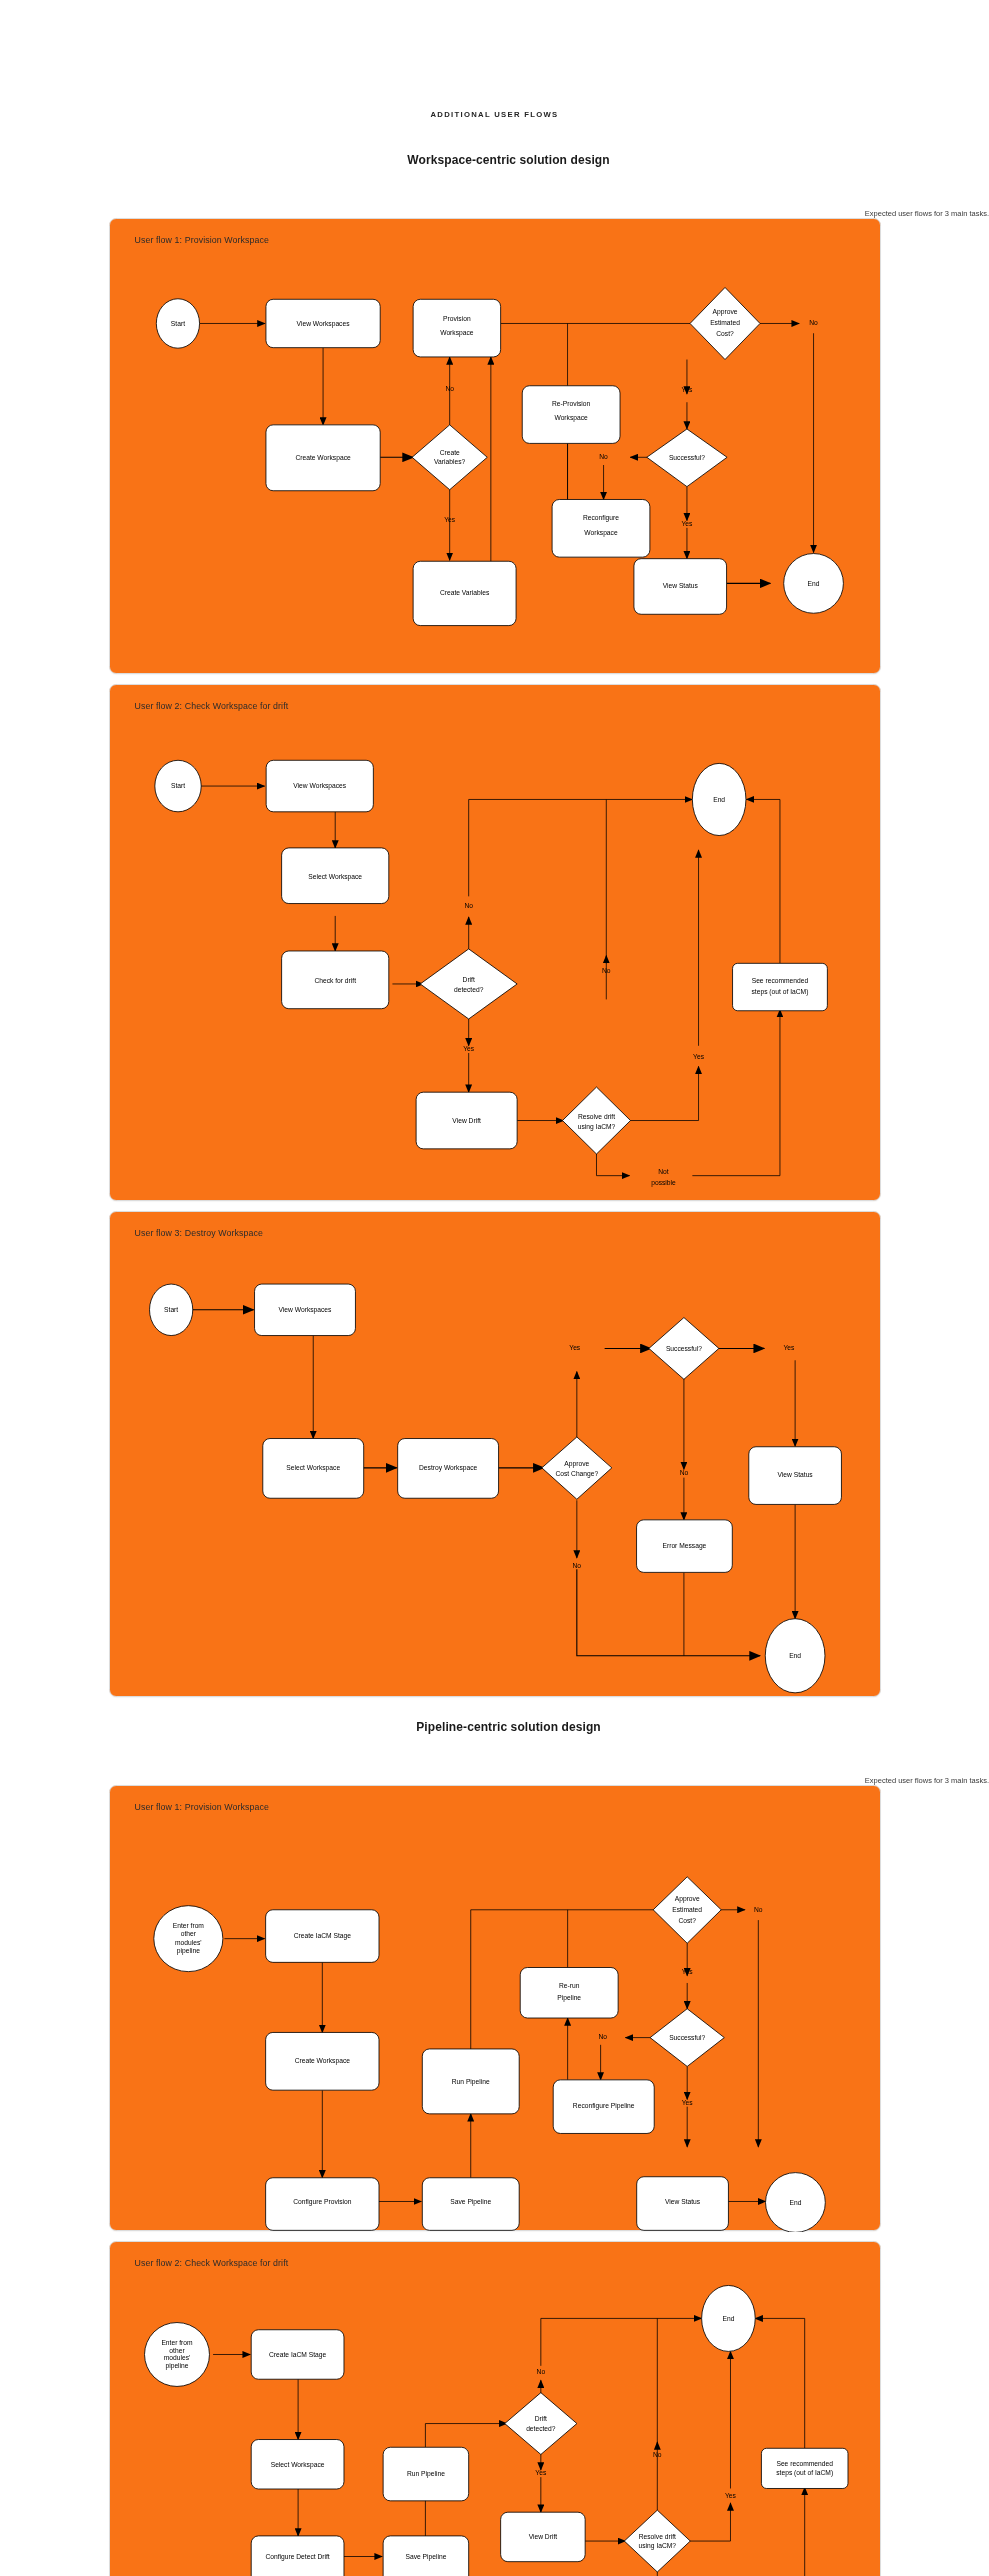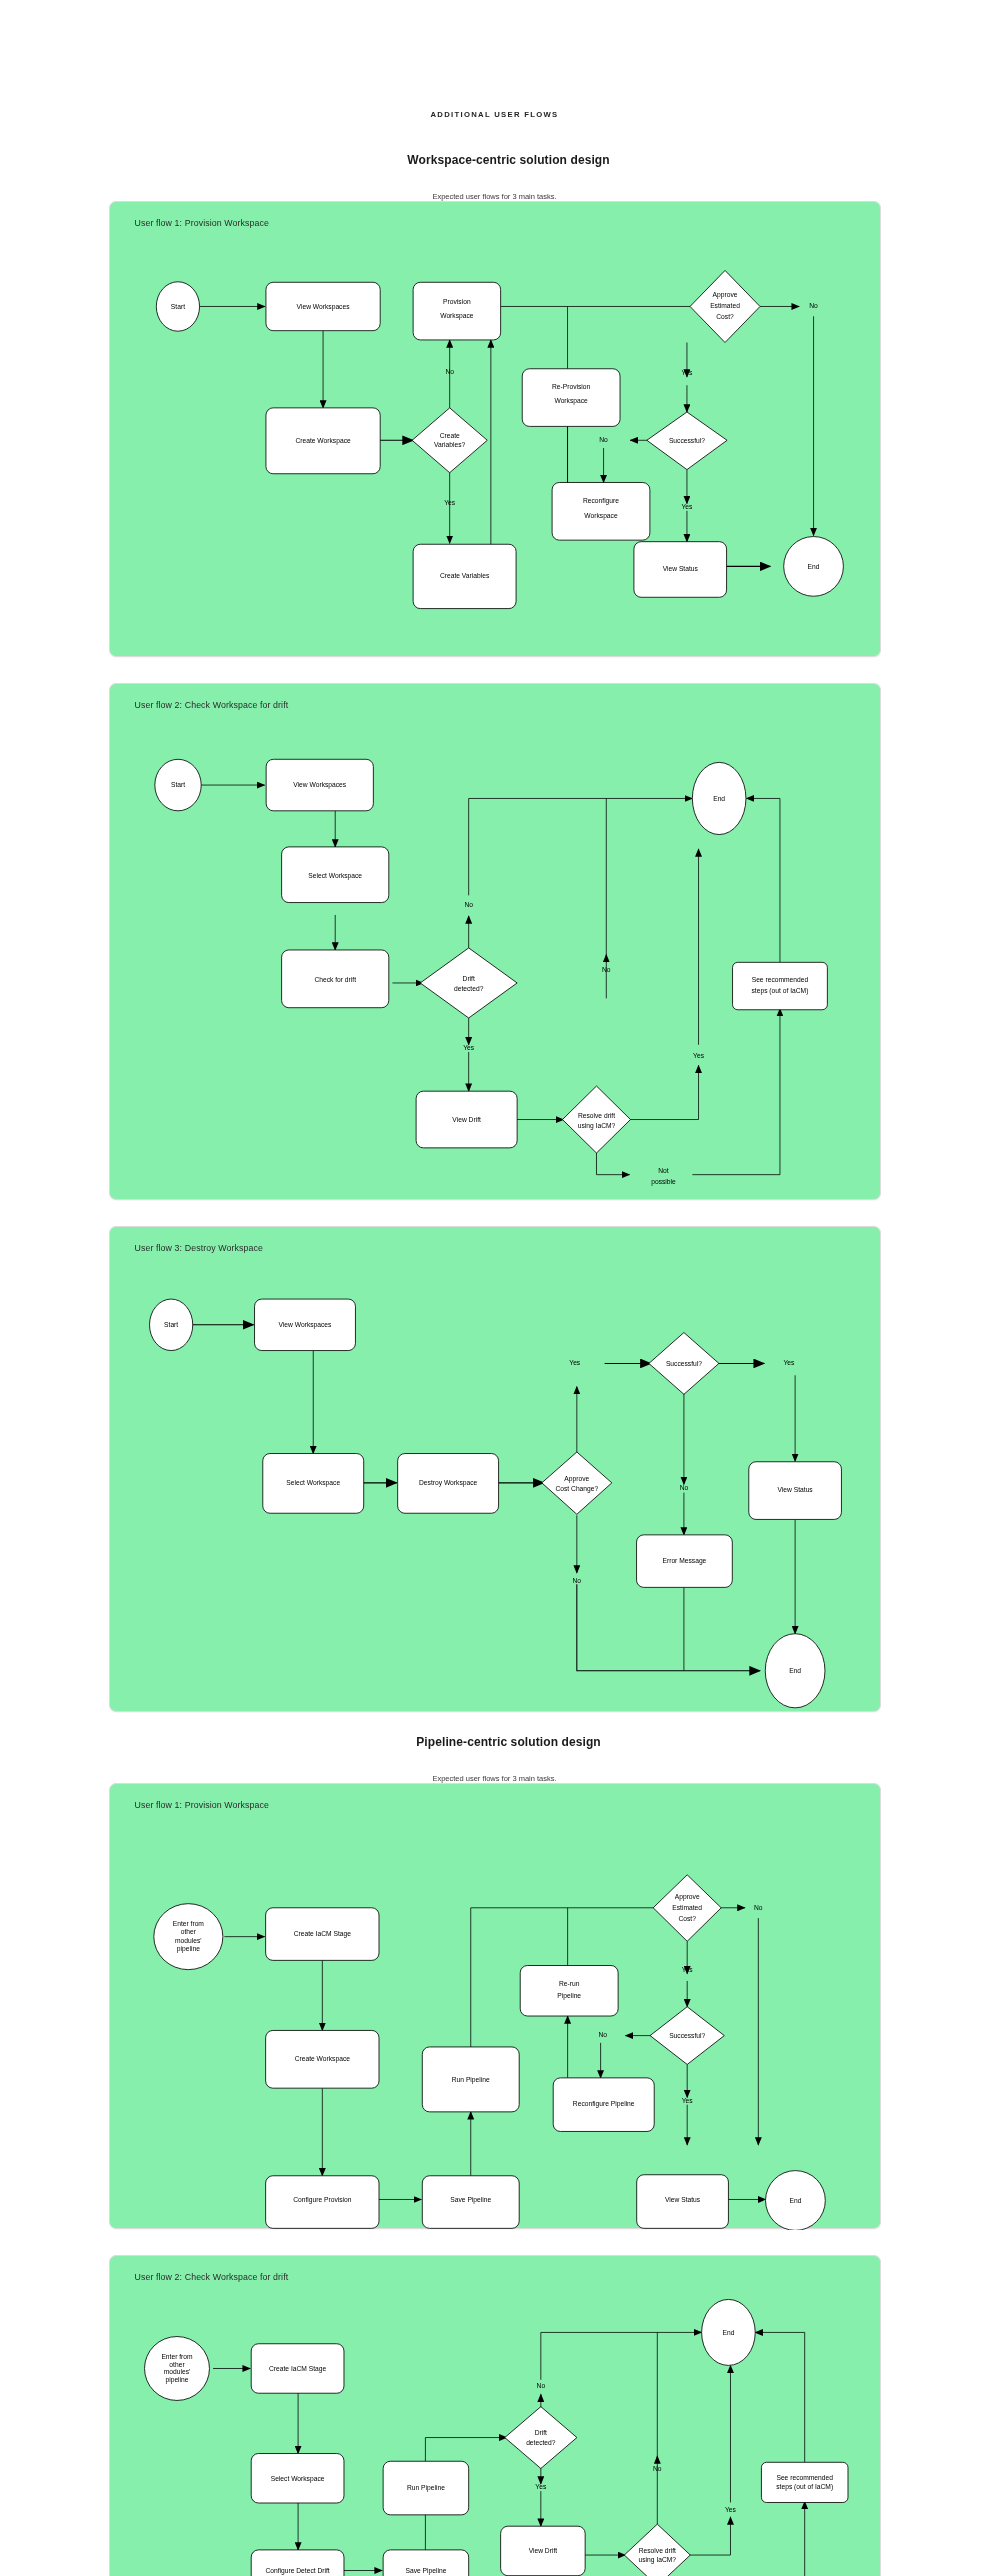--- a/index.html
+++ b/index.html
@@ -23,39 +23,39 @@
   .section-title{
     text-align:center;
     font-size:12px;
     font-weight:700;
     color:#1a1a1a;
     margin-top:34px;
     letter-spacing:0.1px;
     padding-left:28px;
   }
   .section-sub{
-    text-align:center;
+    text-align:right;
     font-size:7.5px;
     font-weight:400;
     color:#3a3a3a;
-    margin-top:25px;
+    margin-top:42px;
   }
 
   .cards{width:989px;}
   .card{
     width:772px;
     margin:0 auto;
-    background:#86efac;
+    background:#f97316;
     border:0.5px solid #dcdcdc;
     border-radius:7.2px;
     box-sizing:border-box;
     position:relative;
     box-shadow:0 0.5px 1px rgba(0,0,0,.04);
   }
-  .card + .card{margin-top:26px;}
+  .card + .card{margin-top:10px;}
   .card-title{
     position:absolute;
     left:25px;
     top:15.5px;
     font-size:8.8px;
     font-weight:400;
     color:#2b2b2b;
     letter-spacing:0.1px;
     white-space:nowrap;
   }

